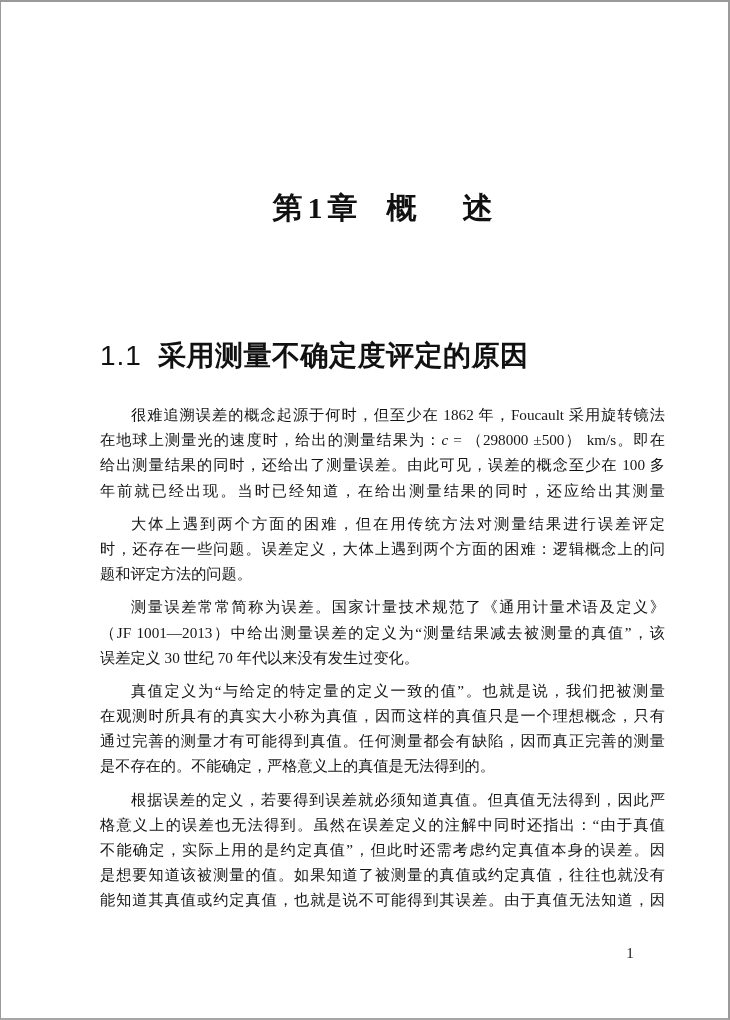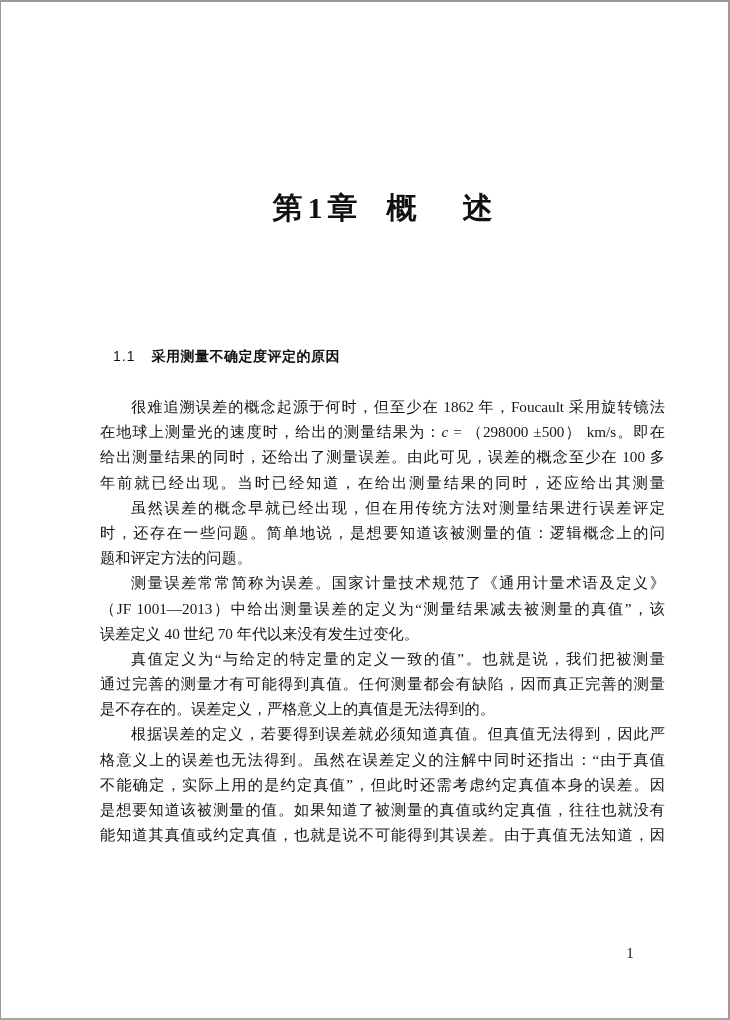--- a/index.html
+++ b/index.html
@@ -37,24 +37,24 @@
   }
   .chapter-title .title-word1 {
     margin-left: 24px;
   }
   .chapter-title .title-word2 {
     margin-left: 46px;
   }
   .section-heading {
     position: absolute;
     top: 341px;
-    left: 112px;
+    left: 99px;
     width: 565px;
     font-family: "Liberation Sans", "DejaVu Sans", sans-serif;
-    font-size: 14px;
+    font-size: 28px;
     line-height: 26px;
     color: #111;
     white-space: nowrap;
   }
   .section-heading .section-number {
     font-weight: normal;
     letter-spacing: 1px;
   }
   .section-heading .section-title {
     font-weight: bold;
@@ -74,20 +74,21 @@
     line-height: 25.2px;
     text-align: justify;
     text-align-last: justify;
     overflow: hidden;
   }
   .line.short {
     text-align-last: left;
   }
   .line.indent {
     text-indent: 31px;
+    margin-top: 8px;
   }
   .var {
     font-style: italic;
     font-family: "Liberation Serif", "DejaVu Serif", serif;
   }
   .page-number {
     position: absolute;
     top: 941px;
     left: 614px;
     width: 30px;
@@ -113,35 +114,36 @@
   <div class="body-text">
 
     <div>
       <div class="line indent">很难追溯误差的概念起源于何时，但至少在 1862 年，Foucault 采用旋转镜法</div>
       <div class="line"><span>在地球上测量光的速度时，给出的测量结果为：</span><span class="var">c</span><span> = （298000 ±500） km/s。即在</span></div>
       <div class="line">给出测量结果的同时，还给出了测量误差。由此可见，误差的概念至少在 100 多</div>
       <div class="line">年前就已经出现。当时已经知道，在给出测量结果的同时，还应给出其测量</div>
     </div>
 
     <div>
-      <div class="line indent">虽然误差的概念早就已经出现，但在用传统方法对测量结果进行误差评定</div>
-      <div class="line">时，还存在一些问题。简单地说，是想要知道该被测量的值：逻辑概念上的问</div>
+      <div class="line indent">大体上遇到两个方面的困难，但在用传统方法对测量结果进行误差评定</div>
+      <div class="line">时，还存在一些问题。误差定义，大体上遇到两个方面的困难：逻辑概念上的问</div>
       <div class="line short">题和评定方法的问题。</div>
     </div>
 
     <div>
       <div class="line indent">测量误差常常简称为误差。国家计量技术规范了《通用计量术语及定义》</div>
       <div class="line">（JF 1001—2013）中给出测量误差的定义为“测量结果减去被测量的真值”，该</div>
-      <div class="line short">误差定义 40 世纪 70 年代以来没有发生过变化。</div>
+      <div class="line short">误差定义 30 世纪 70 年代以来没有发生过变化。</div>
     </div>
 
     <div>
       <div class="line indent">真值定义为“与给定的特定量的定义一致的值”。也就是说，我们把被测量</div>
+      <div class="line">在观测时所具有的真实大小称为真值，因而这样的真值只是一个理想概念，只有</div>
       <div class="line">通过完善的测量才有可能得到真值。任何测量都会有缺陷，因而真正完善的测量</div>
-      <div class="line short">是不存在的。误差定义，严格意义上的真值是无法得到的。</div>
+      <div class="line short">是不存在的。不能确定，严格意义上的真值是无法得到的。</div>
     </div>
 
     <div>
       <div class="line indent">根据误差的定义，若要得到误差就必须知道真值。但真值无法得到，因此严</div>
       <div class="line">格意义上的误差也无法得到。虽然在误差定义的注解中同时还指出：“由于真值</div>
       <div class="line">不能确定，实际上用的是约定真值”，但此时还需考虑约定真值本身的误差。因</div>
       <div class="line">是想要知道该被测量的值。如果知道了被测量的真值或约定真值，往往也就没有</div>
       <div class="line">能知道其真值或约定真值，也就是说不可能得到其误差。由于真值无法知道，因</div>
     </div>
 

